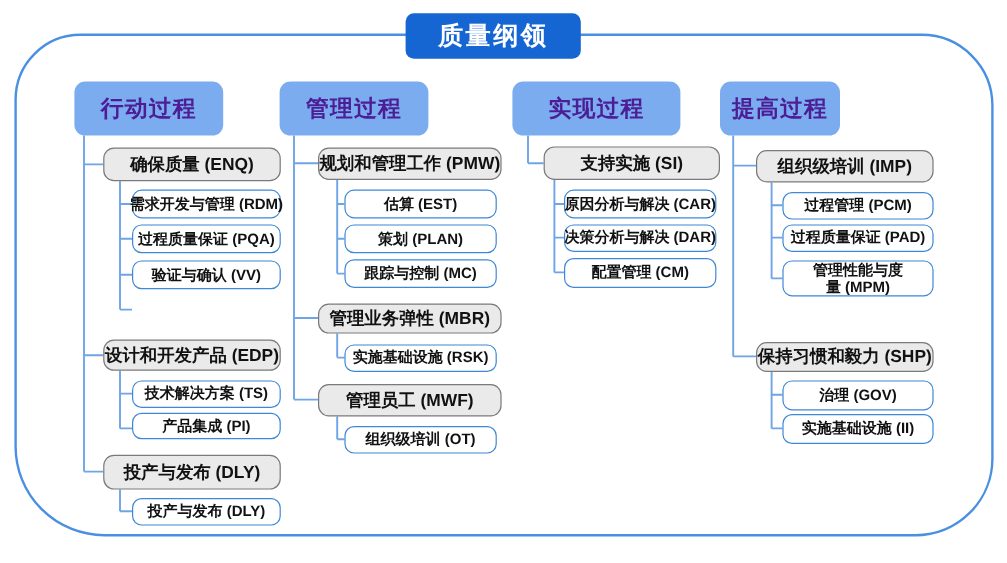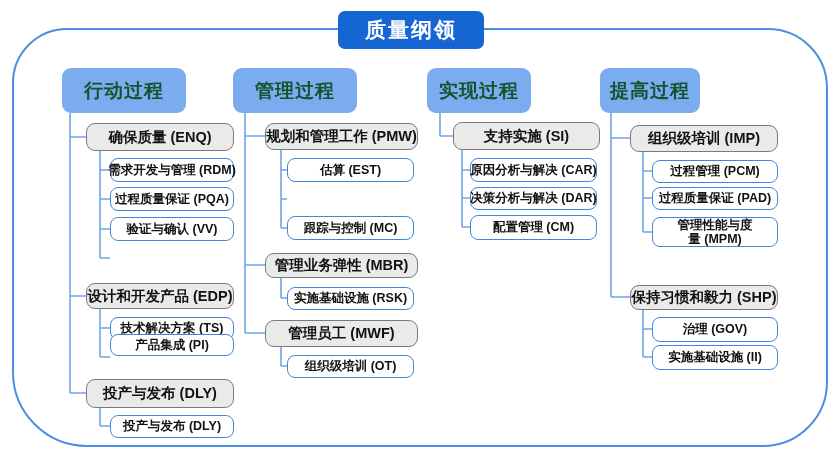--- a/index.html
+++ b/index.html
@@ -18,21 +18,21 @@
   .box{
     position:absolute;box-sizing:border-box;
     display:flex;align-items:center;justify-content:center;
     text-align:center;font-weight:bold;white-space:nowrap;
   }
   .title{
     background:var(--title-bg,#1565d2);color:#ffffff;
     border-radius:7px;font-size:21px;letter-spacing:2px;
   }
   .header{
-    background:var(--header-bg,#7cacf0);color:#14532d;
+    background:var(--header-bg,#7cacf0);color:#4c1d95;
     border-radius:9px;font-size:19px;letter-spacing:1px;font-family:Liberation Mono, monospace;
   }
   .group{
     background:var(--group-bg,#eaeaea);color:#111111;
     border:1.6px solid var(--group-border,#7a7a7a);
     border-radius:9px;font-size:14.5px;
   }
   .leaf{
     background:#ffffff;color:#111111;
     border:1.6px solid var(--leaf-border,#3f87d8);
@@ -66,37 +66,38 @@
       <path d="M611 113 V297 M611 138 H630 M611 297 H630"></path>
       <path d="M643 152 V232 M643 171 H652 M643 198 H652 M643 232 H652"></path>
       <path d="M643 310 V357 M643 329 H652 M643 357 H652"></path>
     </g>
   </svg>
 
   <div class="box title" style="left:338px;top:11px;width:146px;height:38px">质量纲领</div>
 
   <div class="box header" style="left:62px;top:68px;width:124px;height:45px">行动过程</div>
   <div class="box header" style="left:233px;top:68px;width:124px;height:45px">管理过程</div>
-  <div class="box header" style="left:427px;top:68px;width:104px;height:45px">实现过程</div>
+  <div class="box header" style="left:427px;top:68px;width:140px;height:45px">实现过程</div>
   <div class="box header" style="left:600px;top:68px;width:100px;height:45px">提高过程</div>
 
   <div class="box group" style="left:86px;top:123px;width:148px;height:28px">确保质量 (ENQ)</div>
   <div class="box leaf" style="left:110px;top:158px;width:124px;height:24px">需求开发与管理 (RDM)</div>
   <div class="box leaf" style="left:110px;top:187px;width:124px;height:24px">过程质量保证 (PQA)</div>
   <div class="box leaf" style="left:110px;top:217px;width:124px;height:24px">验证与确认 (VV)</div>
 
   <div class="box group" style="left:86px;top:283px;width:148px;height:26px">设计和开发产品 (EDP)</div>
   <div class="box leaf" style="left:110px;top:317px;width:124px;height:23px">技术解决方案 (TS)</div>
-  <div class="box leaf" style="left:110px;top:334px;width:124px;height:22px">产品集成 (PI)</div>
+  <div class="box leaf" style="left:110px;top:344px;width:124px;height:22px">产品集成 (PI)</div>
 
   <div class="box group" style="left:86px;top:379px;width:148px;height:29px">投产与发布 (DLY)</div>
   <div class="box leaf" style="left:110px;top:415px;width:124px;height:23px">投产与发布 (DLY)</div>
 
   <div class="box group" style="left:265px;top:123px;width:153px;height:27px">规划和管理工作 (PMW)</div>
   <div class="box leaf" style="left:287px;top:158px;width:127px;height:24px">估算 (EST)</div>
+  <div class="box leaf" style="left:287px;top:187px;width:127px;height:24px">策划 (PLAN)</div>
   <div class="box leaf" style="left:287px;top:216px;width:127px;height:24px">跟踪与控制 (MC)</div>
 
   <div class="box group" style="left:265px;top:253px;width:153px;height:25px">管理业务弹性 (MBR)</div>
   <div class="box leaf" style="left:287px;top:287px;width:127px;height:23px">实施基础设施 (RSK)</div>
 
   <div class="box group" style="left:265px;top:320px;width:153px;height:27px">管理员工 (MWF)</div>
   <div class="box leaf" style="left:287px;top:355px;width:127px;height:23px">组织级培训 (OT)</div>
 
   <div class="box group" style="left:453px;top:122px;width:147px;height:28px">支持实施 (SI)</div>
   <div class="box leaf" style="left:470px;top:158px;width:127px;height:24px">原因分析与解决 (CAR)</div>

